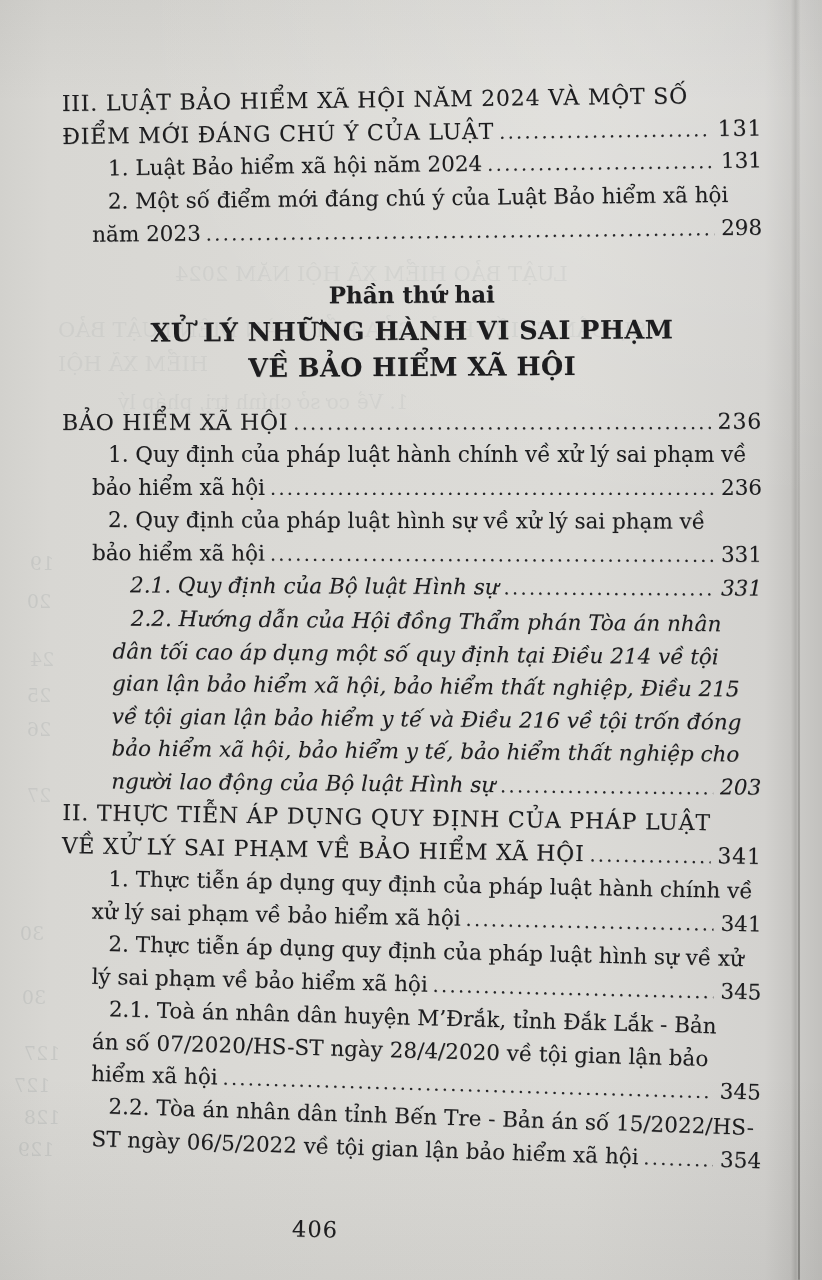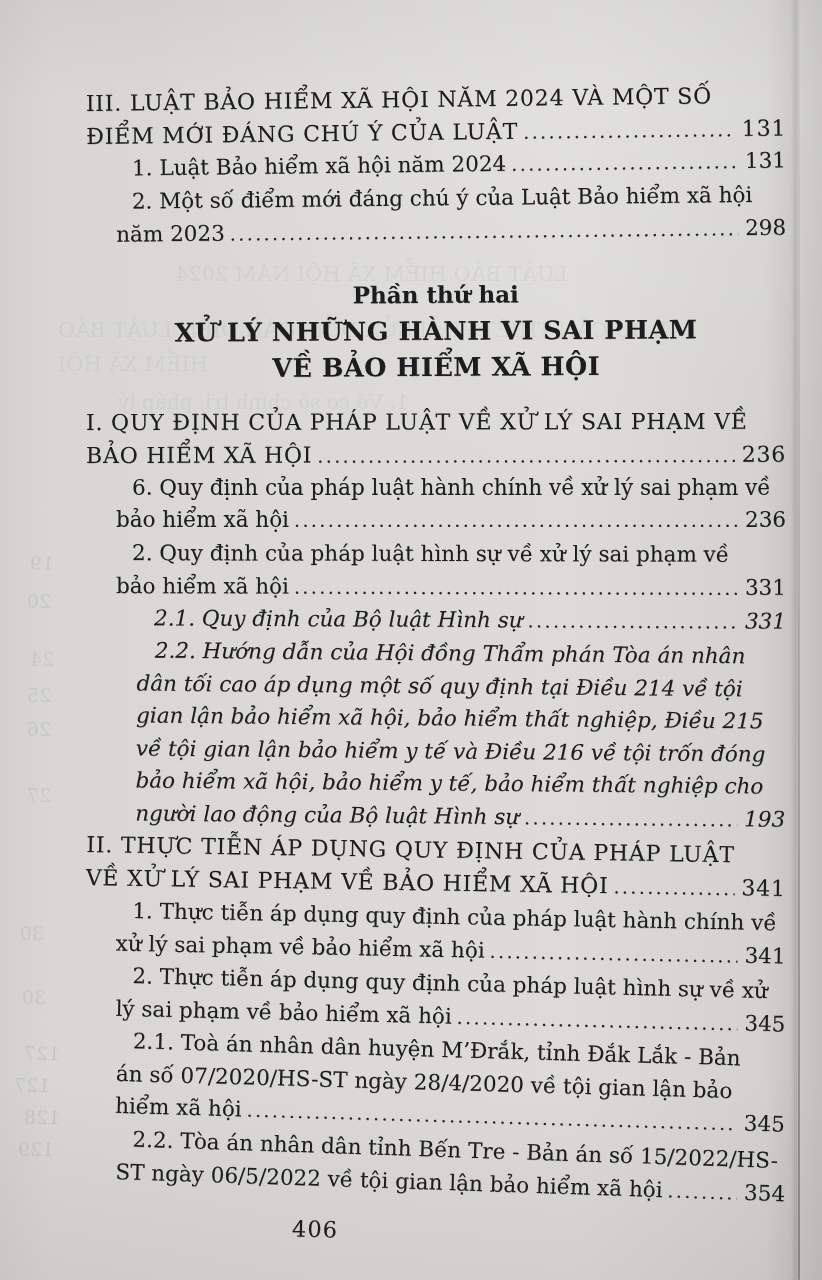--- a/index.html
+++ b/index.html
@@ -26,21 +26,20 @@
     width: 2px; height: 100%;
     background: linear-gradient(to bottom,
       rgba(90,90,86,0) 0%, rgba(90,90,86,0.10) 35%,
       rgba(80,80,76,0.35) 70%, rgba(70,70,66,0.45) 100%);
     border-radius: 2px;
   }
   .content {
     position: absolute;
     left: 62px; top: 88px;
     width: 700px;
-    margin-left: 24px;
   }
   .entry { transform-origin: left center; }
   .tline {
     line-height: 32.5px;
     white-space: nowrap;
     text-shadow: 0.3px 0.4px 0.6px rgba(35,35,35,0.30);
   }
   
   .e-section .tline { font-size: 22px; letter-spacing: 0.8px; padding-left: 0; }
   .e-item .tline { font-size: 21.5px; padding-left: 30px; }
@@ -136,29 +135,28 @@
           <span class="dots"></span>
           <span class="pg">298</span>
         </div>
       </div>
       <div class="entry e-part" style="transform: rotate(-0.35deg);">
         <div class="tline first part-label">Phần thứ hai</div>
         <div class="tline part-big">XỬ LÝ NHỮNG HÀNH VI SAI PHẠM</div>
         <div class="tline part-big">VỀ BẢO HIỂM XÃ HỘI</div>
       </div>
       <div class="entry e-section mt-sec" style="transform: rotate(-0.1deg);">
-        <div class="tline first">I. QUY ĐỊNH CỦA PHÁP LUẬT VỀ XỬ LÝ SAI PHẠM VỀ</div>
         <div class="tline lrow">
           <span class="ltext">BẢO HIỂM XÃ HỘI</span>
           <span class="dots"></span>
           <span class="pg">236</span>
         </div>
       </div>
       <div class="entry e-item" style="transform: rotate(0deg);">
-        <div class="tline first">6. Quy định của pháp luật hành chính về xử lý sai phạm về</div>
+        <div class="tline first">1. Quy định của pháp luật hành chính về xử lý sai phạm về</div>
         <div class="tline lrow">
           <span class="ltext">bảo hiểm xã hội</span>
           <span class="dots"></span>
           <span class="pg">236</span>
         </div>
       </div>
       <div class="entry e-item" style="transform: rotate(0.15deg);">
         <div class="tline first">2. Quy định của pháp luật hình sự về xử lý sai phạm về</div>
         <div class="tline lrow">
           <span class="ltext">bảo hiểm xã hội</span>
@@ -175,21 +173,21 @@
       </div>
       <div class="entry e-subitalic" style="transform: rotate(0.55deg);">
         <div class="tline first">2.2. Hướng dẫn của Hội đồng Thẩm phán Tòa án nhân</div>
         <div class="tline">dân tối cao áp dụng một số quy định tại Điều 214 về tội</div>
         <div class="tline">gian lận bảo hiểm xã hội, bảo hiểm thất nghiệp, Điều 215</div>
         <div class="tline">về tội gian lận bảo hiểm y tế và Điều 216 về tội trốn đóng</div>
         <div class="tline">bảo hiểm xã hội, bảo hiểm y tế, bảo hiểm thất nghiệp cho</div>
         <div class="tline lrow">
           <span class="ltext">người lao động của Bộ luật Hình sự</span>
           <span class="dots"></span>
-          <span class="pg">193</span>
+          <span class="pg">203</span>
         </div>
       </div>
       <div class="entry e-section" style="transform: rotate(0.9deg);">
         <div class="tline first">II. THỰC TIỄN ÁP DỤNG QUY ĐỊNH CỦA PHÁP LUẬT</div>
         <div class="tline lrow">
           <span class="ltext">VỀ XỬ LÝ SAI PHẠM VỀ BẢO HIỂM XÃ HỘI</span>
           <span class="dots"></span>
           <span class="pg">341</span>
         </div>
       </div>

